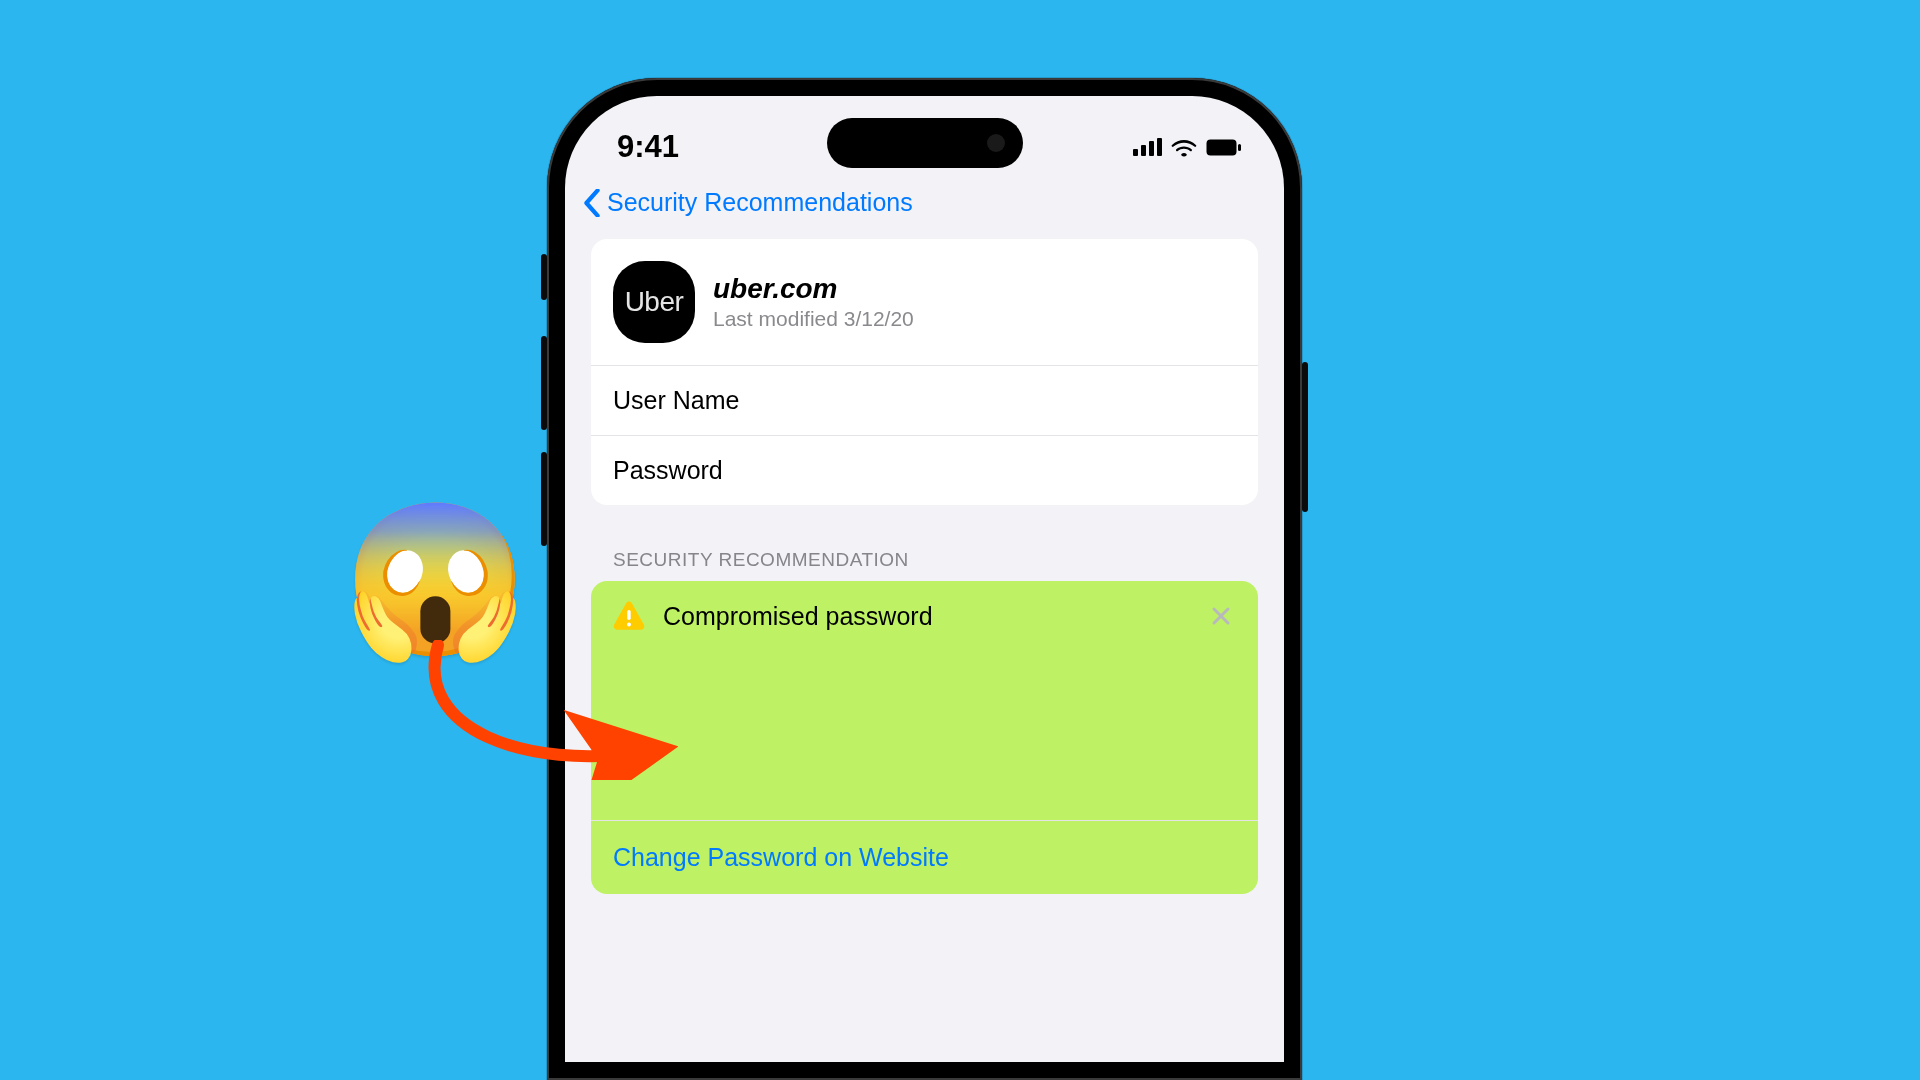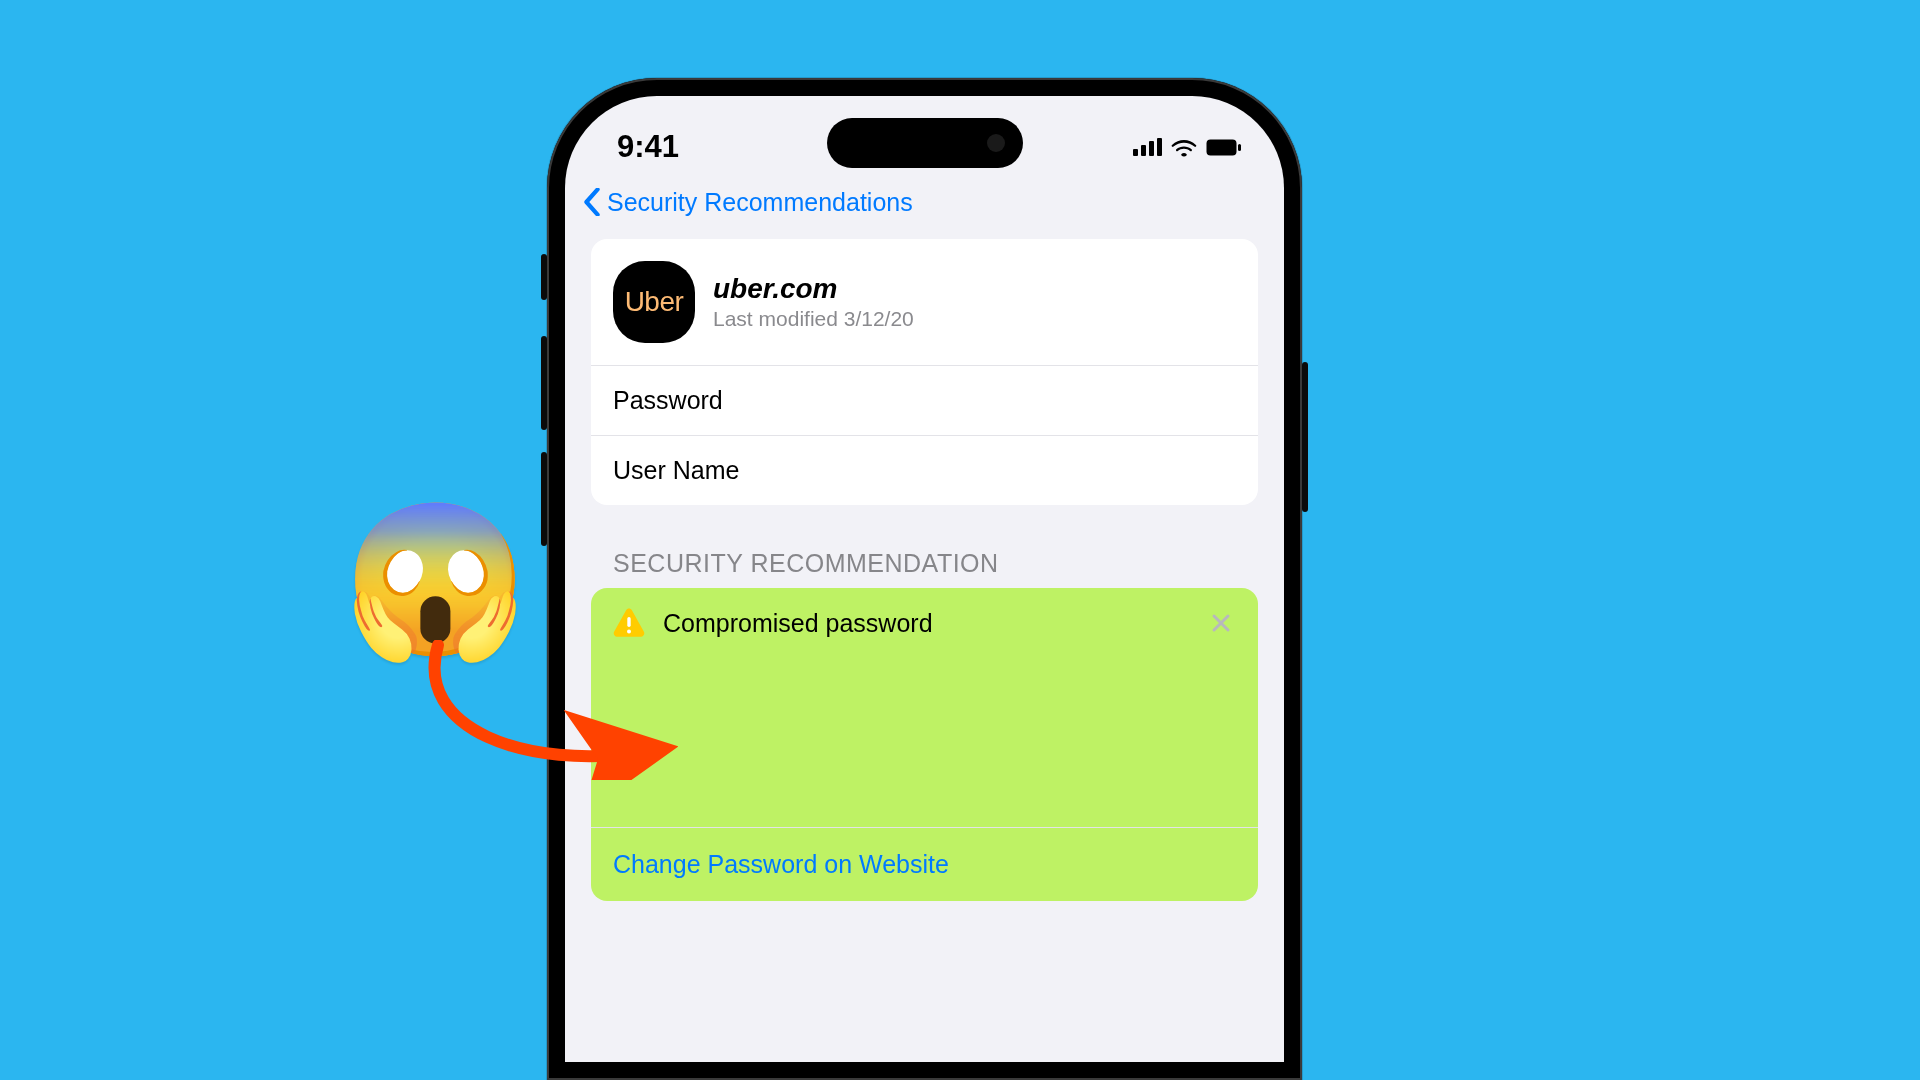--- a/index.html
+++ b/index.html
@@ -78,21 +78,21 @@
   .signal-icon span:nth-child(1){height:7px;}
   .signal-icon span:nth-child(2){height:11px;}
   .signal-icon span:nth-child(3){height:15px;}
   .signal-icon span:nth-child(4){height:18px;}
 
   .wifi-icon svg, .battery-icon svg { display:block; }
 
   
   .navbar {
     display:flex;
-    align-items:flex-start;
+    align-items:center;
     gap:6px;
     padding: 18px 18px 22px 18px;
     color:#007aff;
     font-size:25px;
   }
   .navbar .chev { width:18px; height:28px; }
 
   
   .card {
     background:#fff;
@@ -103,30 +103,30 @@
     padding: 20px 22px;
     font-size:25px;
     color:#000;
     border-top:1px solid #e3e3e8;
   }
   .row:first-child { border-top:none; }
 
   .site-row { display:flex; align-items:center; gap:18px; padding:22px; }
   .app-icon {
     width:82px; height:82px; border-radius:32px;
-    background:#000; color:#fdba74;
+    background:#000; color:#e5e5e5;
     display:flex; align-items:center; justify-content:center;
     font-weight:500; font-size:28px; letter-spacing:-0.5px;
   }
   .site-title { font-size:28px; font-weight:700; color:#000;font-style:italic; }
   .site-sub { font-size:21px; color:#8a8a8e; margin-top:2px; }
 
   .section-label {
     margin: 44px 48px 10px;
-    font-size:25px;
+    font-size:19px;
     letter-spacing:0.5px;
     color:#86868a;
   }
 
   .rec-card { background:#bef264; margin:0 26px; border-radius:16px; }
   .rec-row {
     display:flex; align-items:center; gap:18px;
     padding:20px 22px;
     font-size:25px;
     position:relative;
@@ -210,24 +210,24 @@
       <div class="site-row row">
         <div class="app-icon">
           <span>Uber</span>
         </div>
         <div>
           <div class="site-title">uber.com</div>
           <div class="site-sub">Last modified 3/12/20</div>
         </div>
       </div>
       <div class="row">
+        <span>User Name</span>
+      </div>
+      <div class="row">
         <span>Password</span>
-      </div>
-      <div class="row">
-        <span>User Name</span>
       </div>
     </div>
 
     <div class="section-label">SECURITY RECOMMENDATION</div>
 
     <div class="rec-card">
       <div class="rec-row">
         <span class="warn-icon">
           <svg width="32" height="30" viewBox="0 0 32 30">
             <path d="M13.1 2.2c1.3-2.3 4.5-2.3 5.8 0l12 21.5c1.2 2.2-.4 5-2.9 5H4c-2.5 0-4.1-2.8-2.9-5l12-21.5z" fill="#ffcc00"></path>

